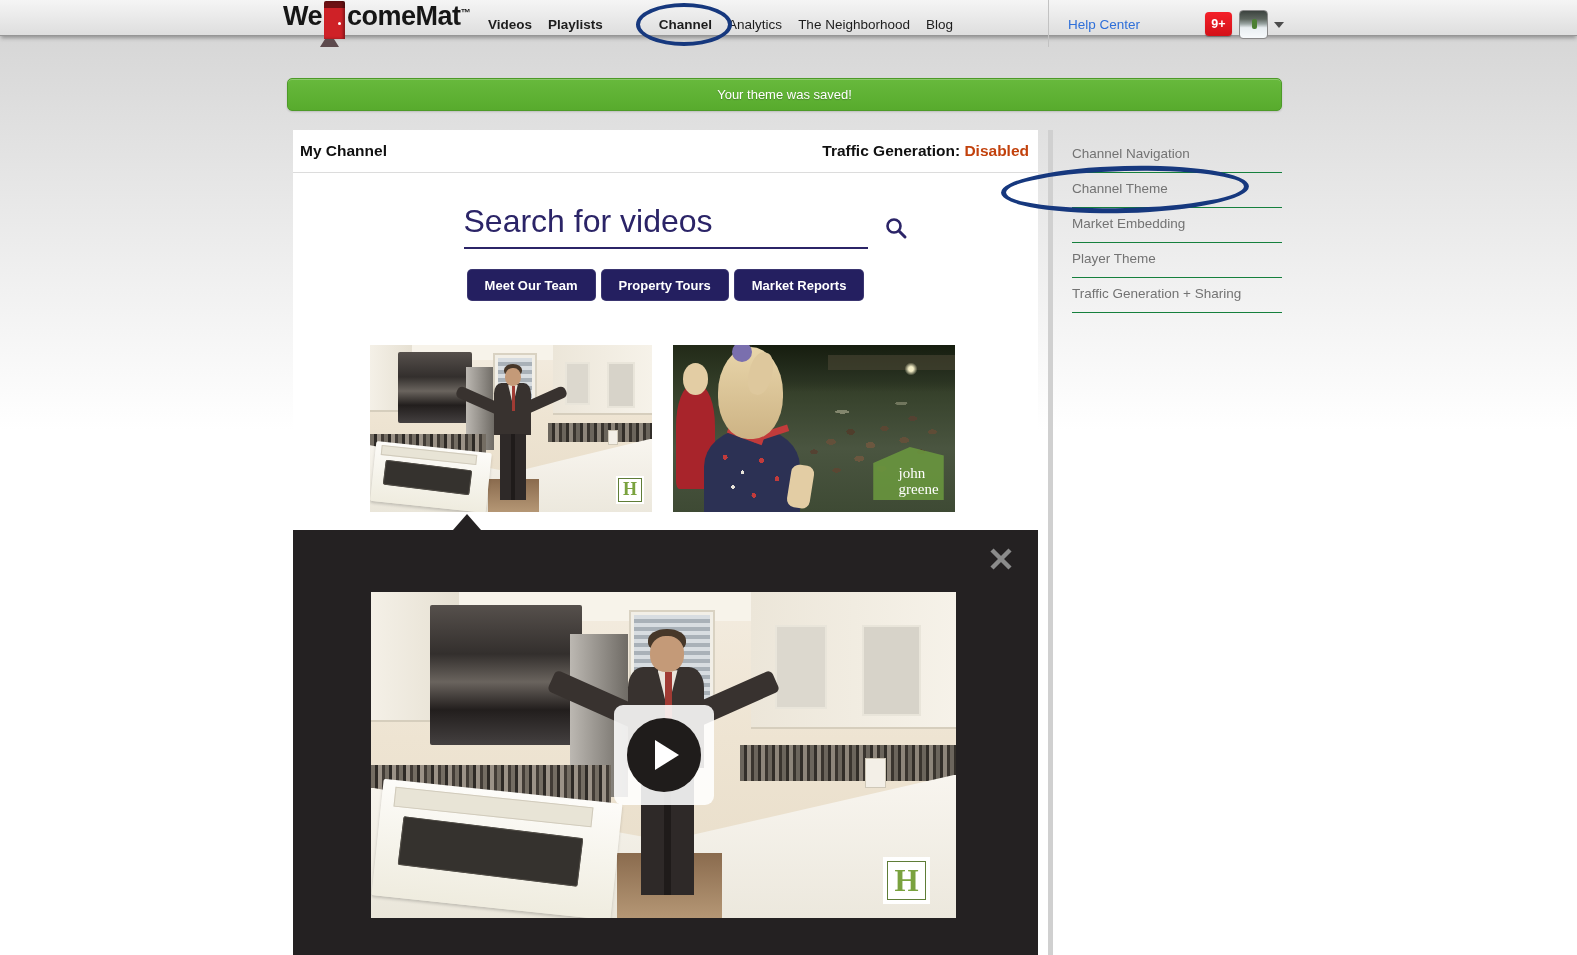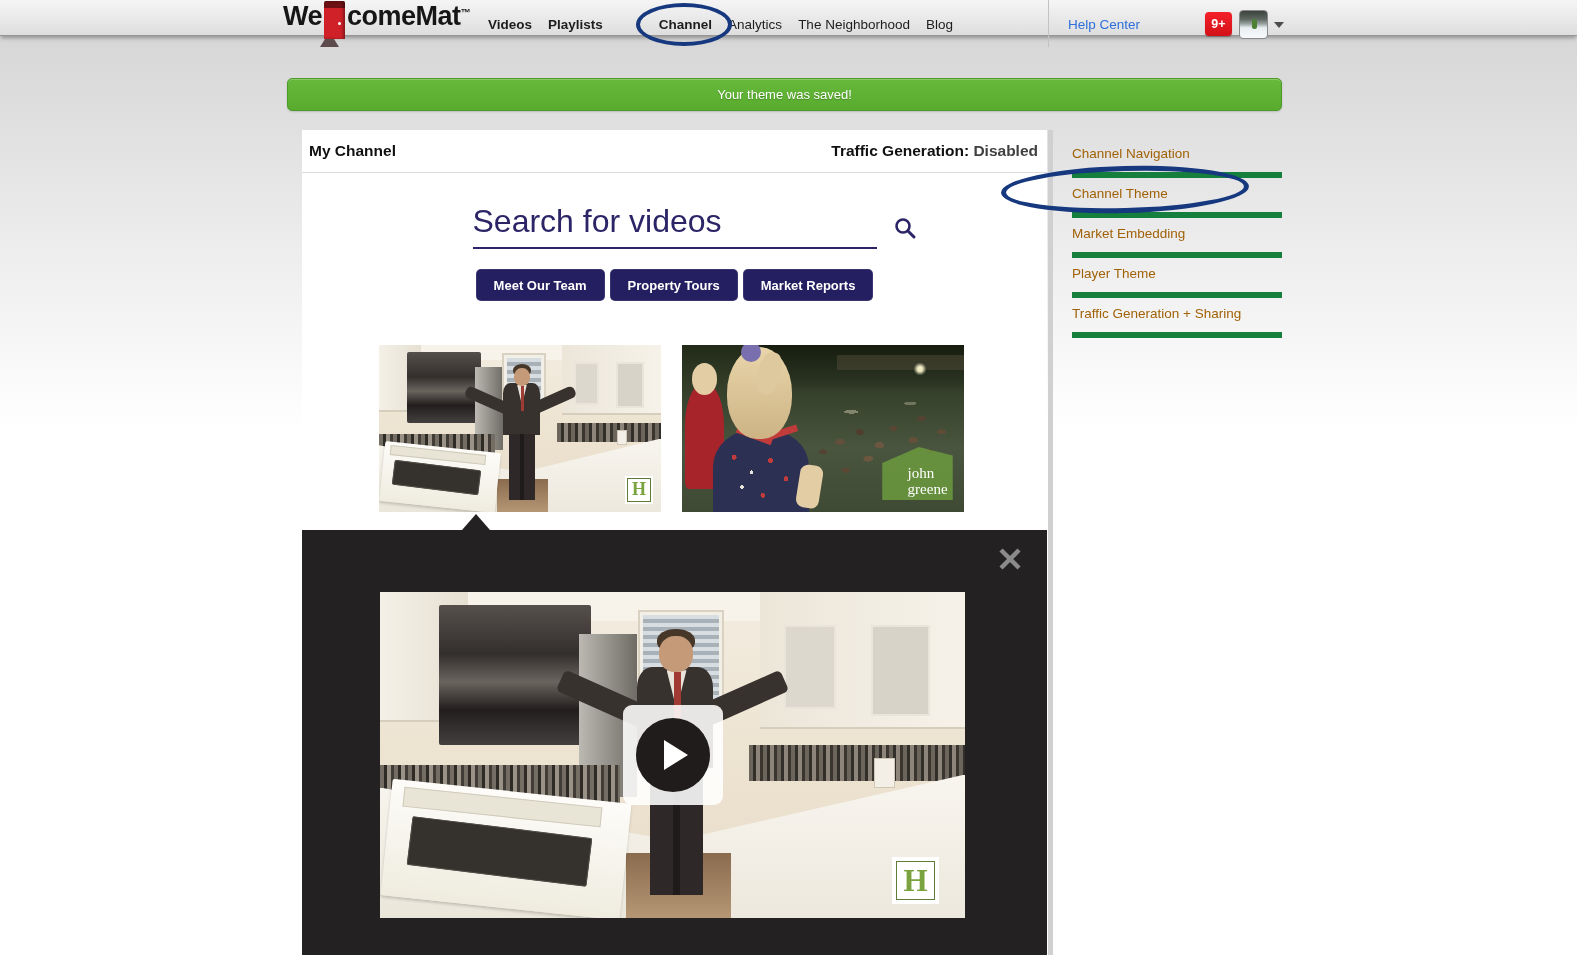--- a/index.html
+++ b/index.html
@@ -51,32 +51,32 @@
 
   
   .banner { position:absolute; left:287px; top:78px; width:995px; height:33px;
     background:linear-gradient(180deg,#67b93c,#58ab2d); border:1px solid #4d9a28; border-radius:5px;
     display:flex; align-items:center; justify-content:center; color:#fff; font-size:13px; font-weight:normal;
     text-shadow:0 1px 1px rgba(0,0,0,.25); box-shadow:inset 0 1px 0 rgba(255,255,255,.25), 0 1px 2px rgba(0,0,0,.15); z-index:10; }
 
   
   .side-divider { position:absolute; left:1048px; top:130px; width:5px; height:825px; background:#d0d0d0; }
   .side-nav { position:absolute; left:1072px; top:139px; width:210px; list-style:none; margin:0; padding:0; }
-  .side-nav li { border-bottom:6px solid #15803d; padding:8px 0 11px; font-size:13.5px; color:#a16207; cursor:pointer; }
+  .side-nav li { border-bottom:1px solid #15803d; padding:8px 0 11px; font-size:13.5px; color:#737373; cursor:pointer; }
   .side-nav li:first-child { padding-top:7px; }
   .side-ellipse { position:absolute; left:1001px; top:166px; width:248px; height:47px;
     border:5px solid #16387e; border-radius:50%; transform:rotate(-1.5deg); pointer-events:none; z-index:5; }
 
   
-  .panel { position:absolute; left:302px; top:130px; width:745px; height:825px; background:#fff; }
+  .panel { position:absolute; left:293px; top:130px; width:745px; height:825px; background:#fff; }
   .panel-head { height:43px; display:flex; align-items:center; justify-content:space-between;
     padding:0 9px 0 7px; border-bottom:1px solid #dcdcdc; }
   .panel-title { font-size:15.5px; font-weight:bold; color:#101010; }
   .traffic { font-size:15.5px; font-weight:bold; color:#101010; }
-  .traffic .status { color:#404040; }
+  .traffic .status { color:#c2410c; }
 
   .search-wrap { margin:30px auto 0; width:404px; display:flex; align-items:flex-end;
     border-bottom:2px solid #2b2467; padding-bottom:7px; }
   .search-input { flex:1; border:none; outline:none; background:transparent;
     font-family:"Liberation Sans", sans-serif; font-size:32px; color:#2b2467; padding:0; }
   .search-input::placeholder { color:#2b2467; opacity:1; }
   .search-icon { width:24px; height:24px; flex:0 0 auto; cursor:pointer; }
 
   .btn-row { margin:20px auto 0; display:flex; justify-content:center; gap:5px; }
   .cat-btn { background:#241f60; color:#fff; border:none; border-radius:5px; height:32px; padding:0 18px;

